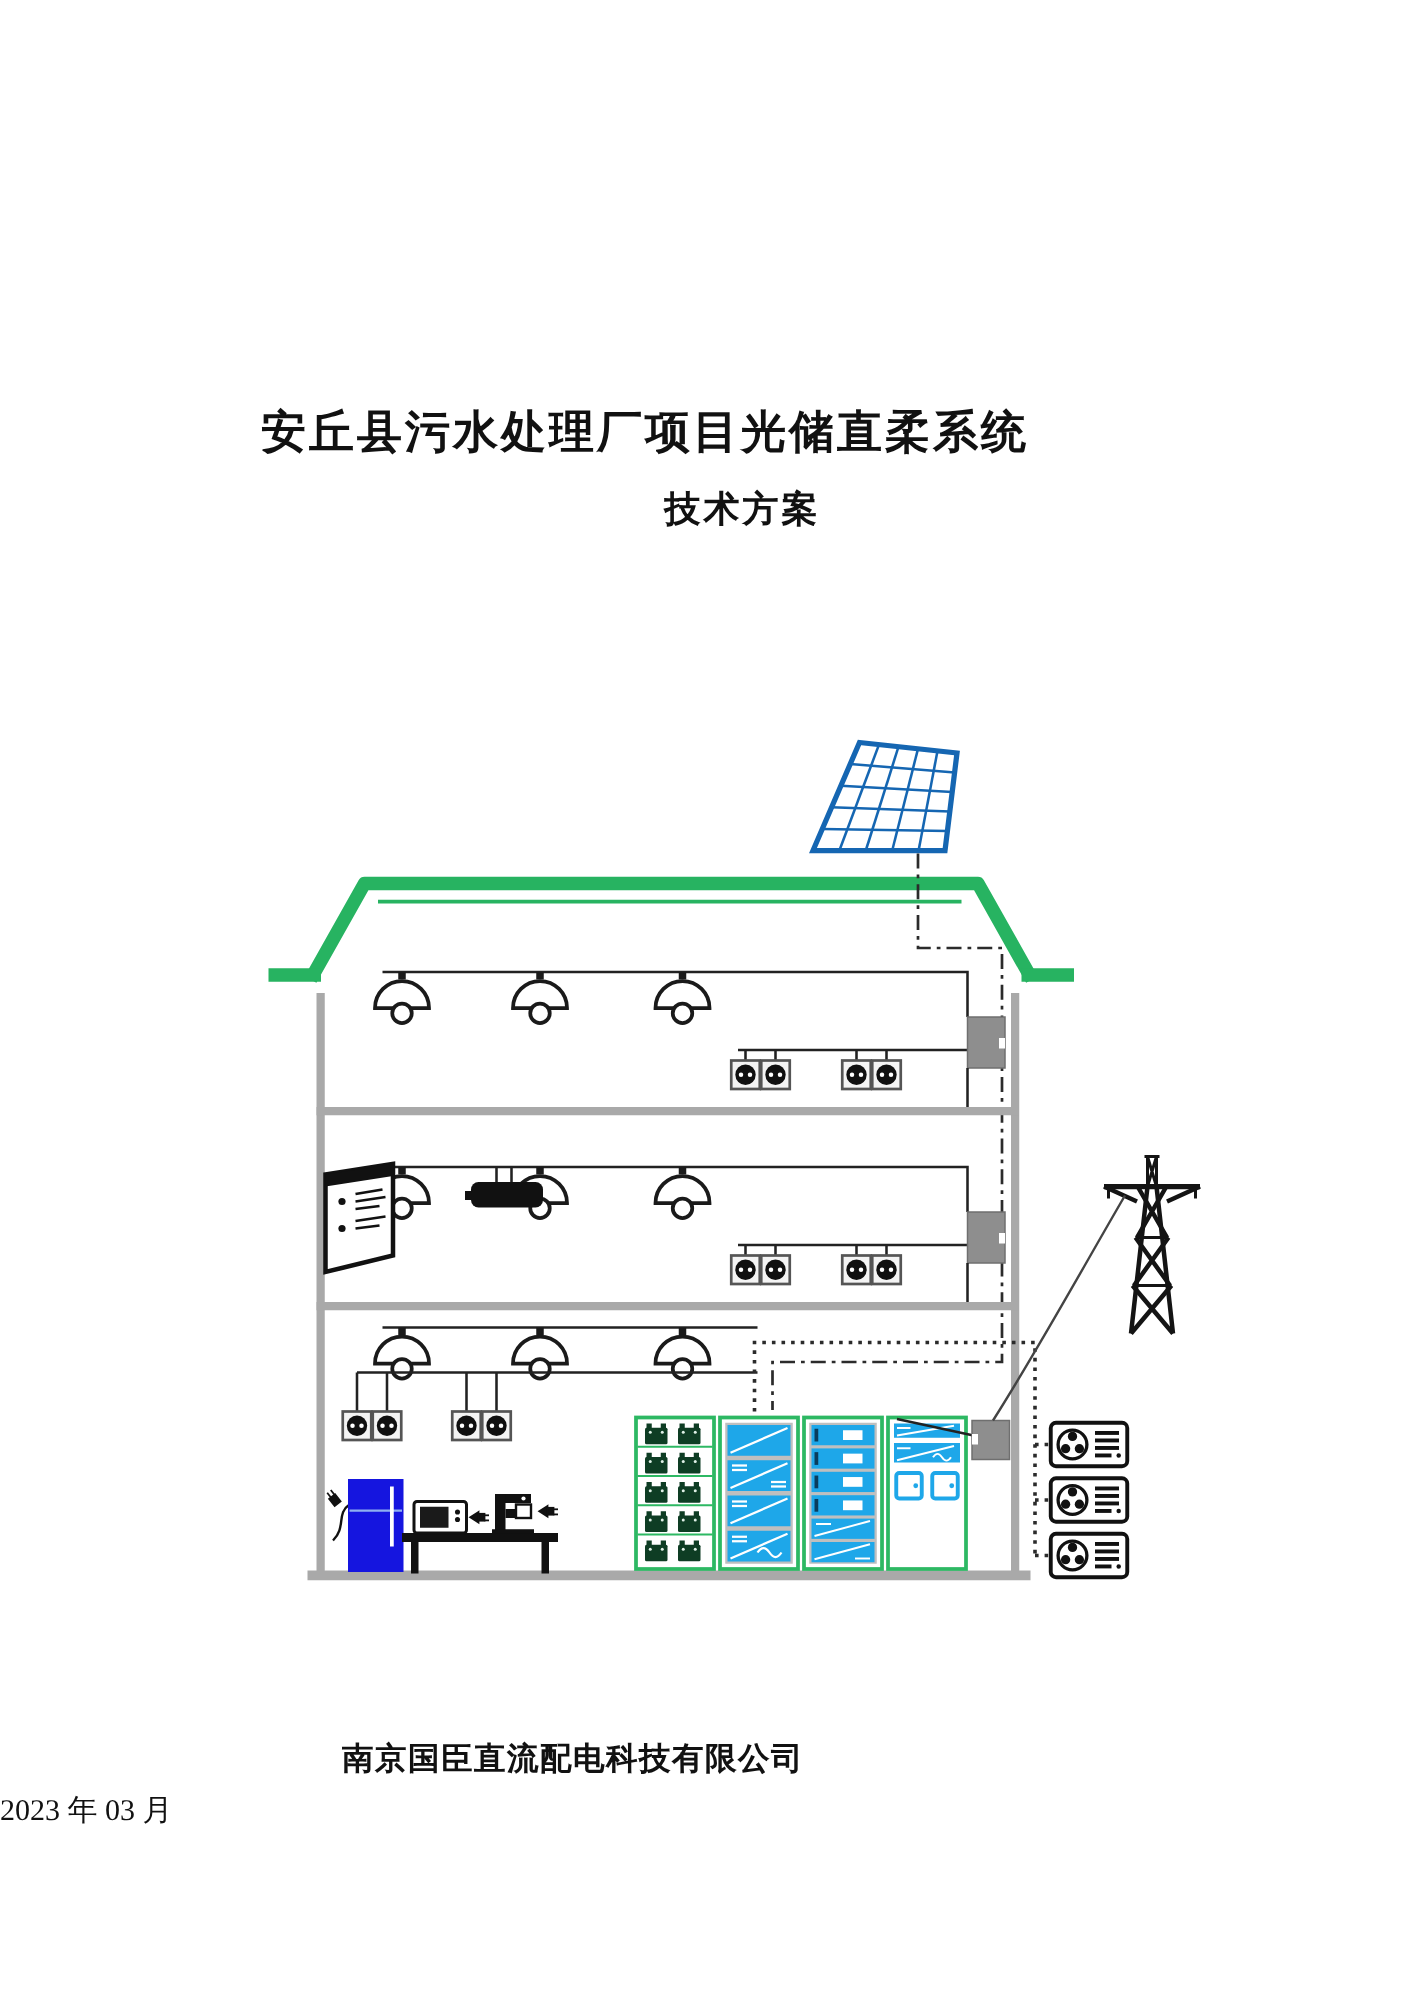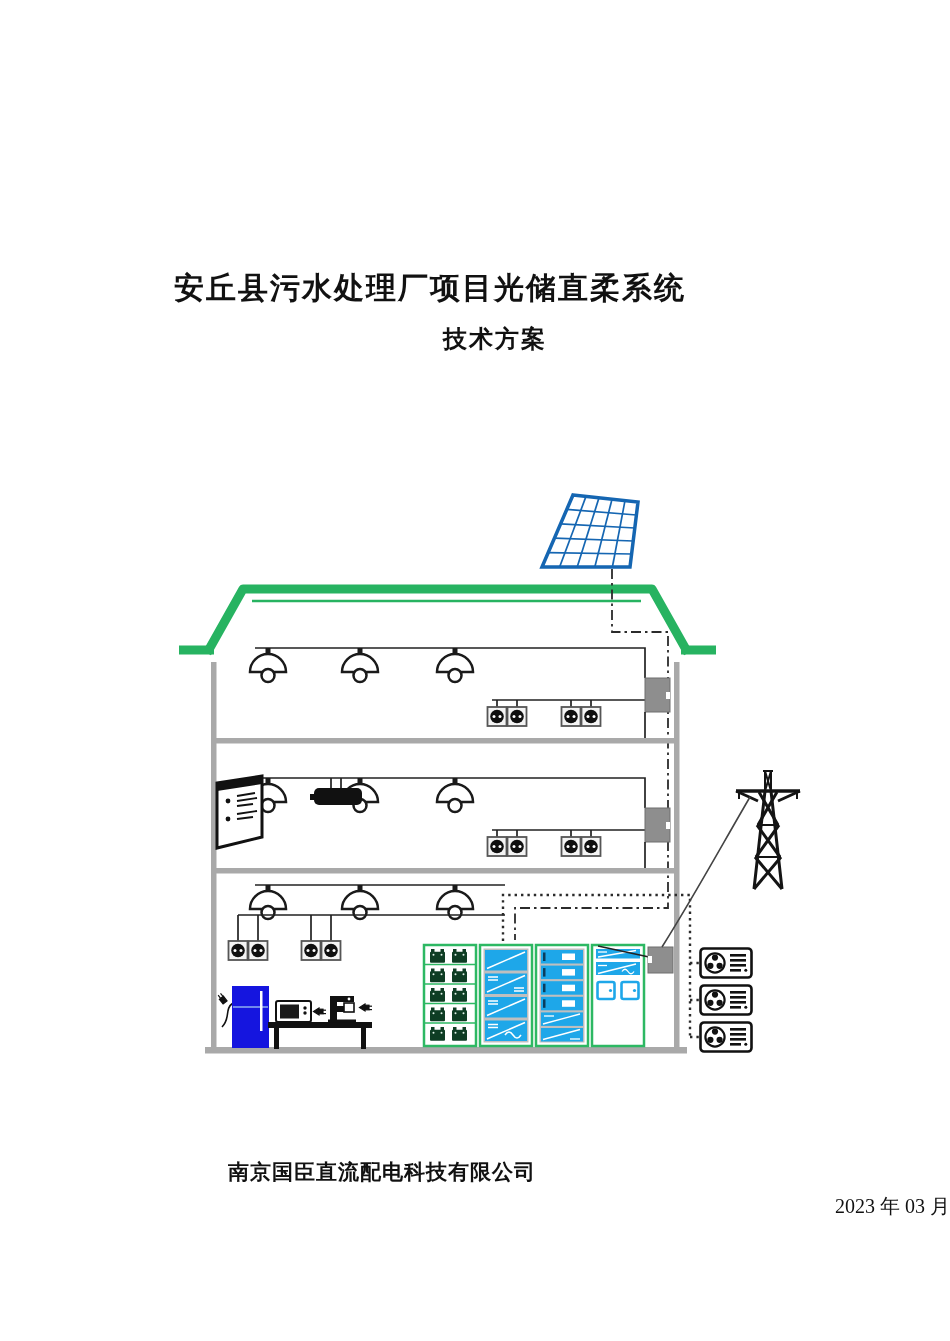--- a/index.html
+++ b/index.html
@@ -13,21 +13,21 @@
   }
   .subtitle{
     position:absolute;top:323px;left:0;width:950px;text-align:center;
     font-size:24px;font-weight:bold;letter-spacing:2px;margin-left:20px;
   }
   .company{
     position:absolute;top:1158px;left:0;width:764px;text-align:center;
     font-size:21px;font-weight:bold;letter-spacing:1px;
   }
   .date{
-    position:absolute;top:1193px;left:0;width:950px;text-align:right;
+    position:absolute;top:1193px;left:0;width:950px;text-align:left;
     font-size:20px;font-weight:normal;
   }
   svg{position:absolute;top:0;left:0;}
   .roof-stroke{stroke:var(--roof-green);}
   .panel-stroke{stroke:var(--panel-blue);}
   .cab-border{stroke:var(--cabinet-green);fill:#ffffff;}
   .wall{fill:var(--wall-gray);}
   .bluemod{fill:var(--module-blue);}
   .graybox{fill:var(--box-gray);stroke:#6f6f6f;stroke-width:1;}
   .wire{stroke:#222;stroke-width:1.7;fill:none;}

